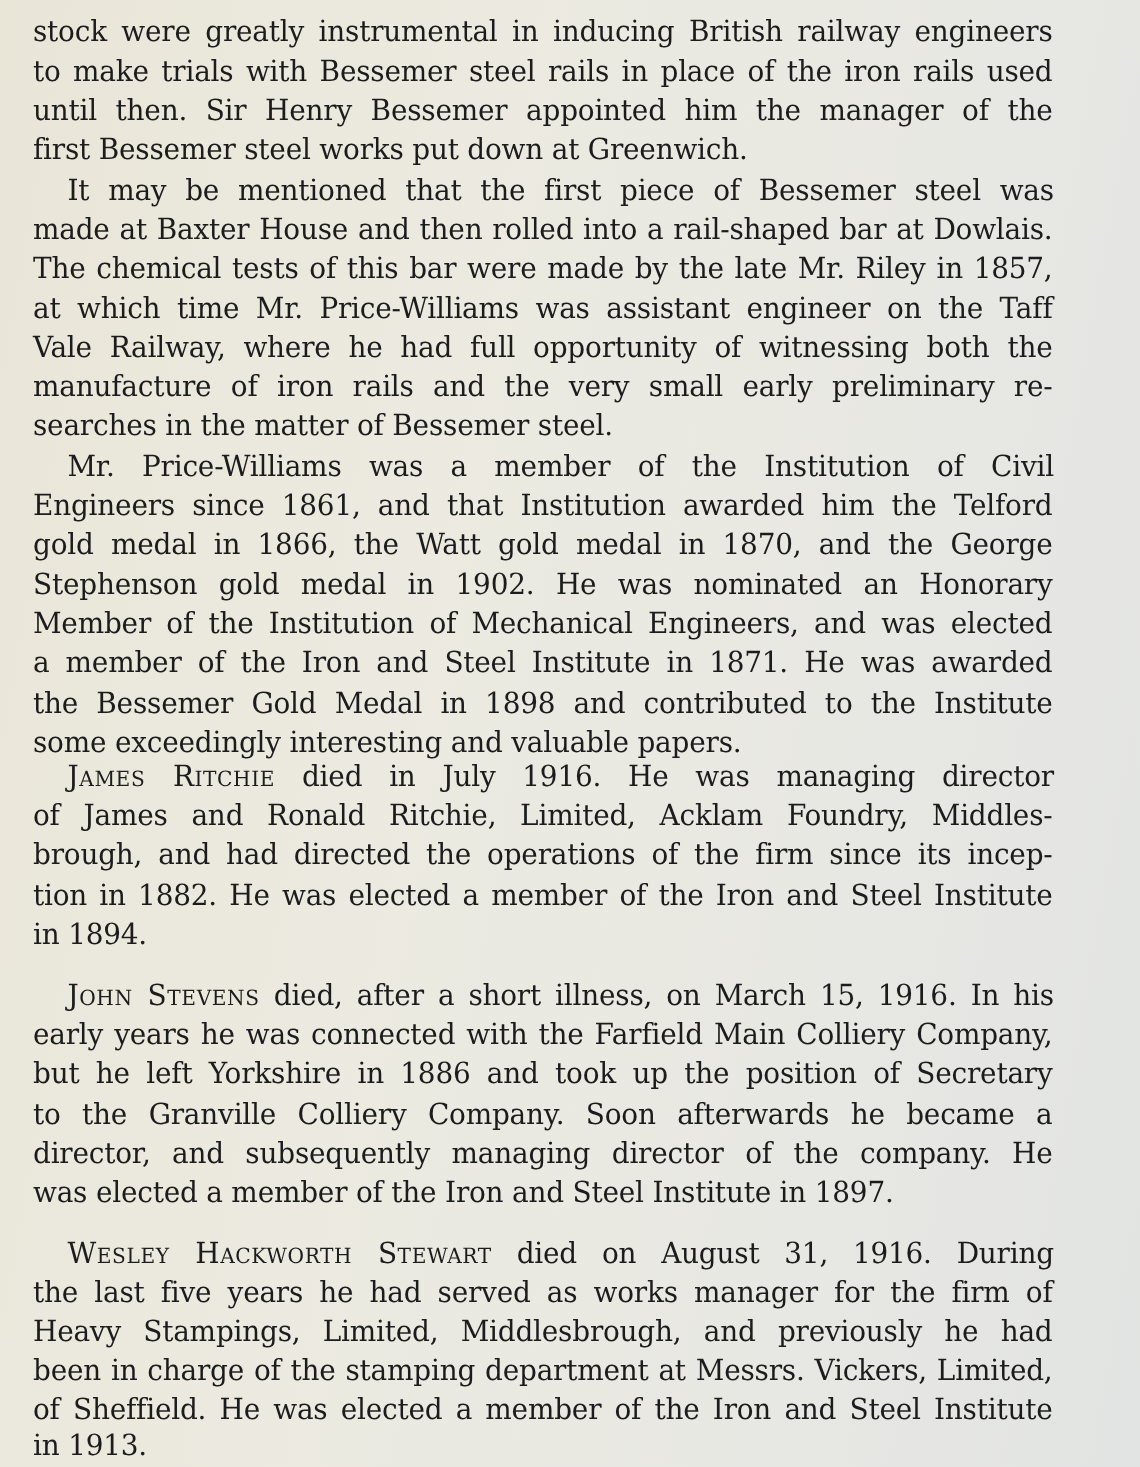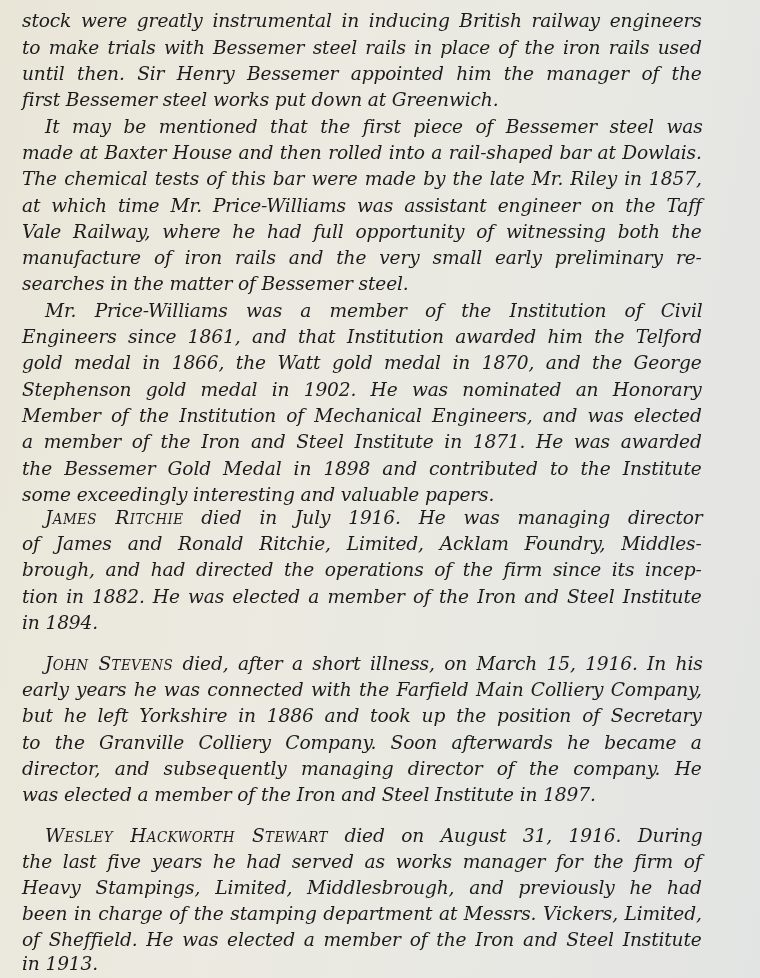--- a/index.html
+++ b/index.html
@@ -13,21 +13,20 @@
       background: linear-gradient(100deg, #e9e6d8 0%, #eceae0 35%, #e8e8e3 70%, #e2e4e3 100%);
       color: #1c1c1c;
       font-family: "DejaVu Serif", "Liberation Serif", serif;
     }
     .page {
       position: relative;
       width: 760px;
       height: 978px;
       box-sizing: border-box;
       padding: 0 30px 0 22px;
-      font-style: italic;
     }
     .line {
       position: absolute;
       left: 22px;
       width: 708px;
       height: 26px;
       font-size: 19.4px;
       line-height: 26px;
       white-space: nowrap;
       letter-spacing: -0.15px;

